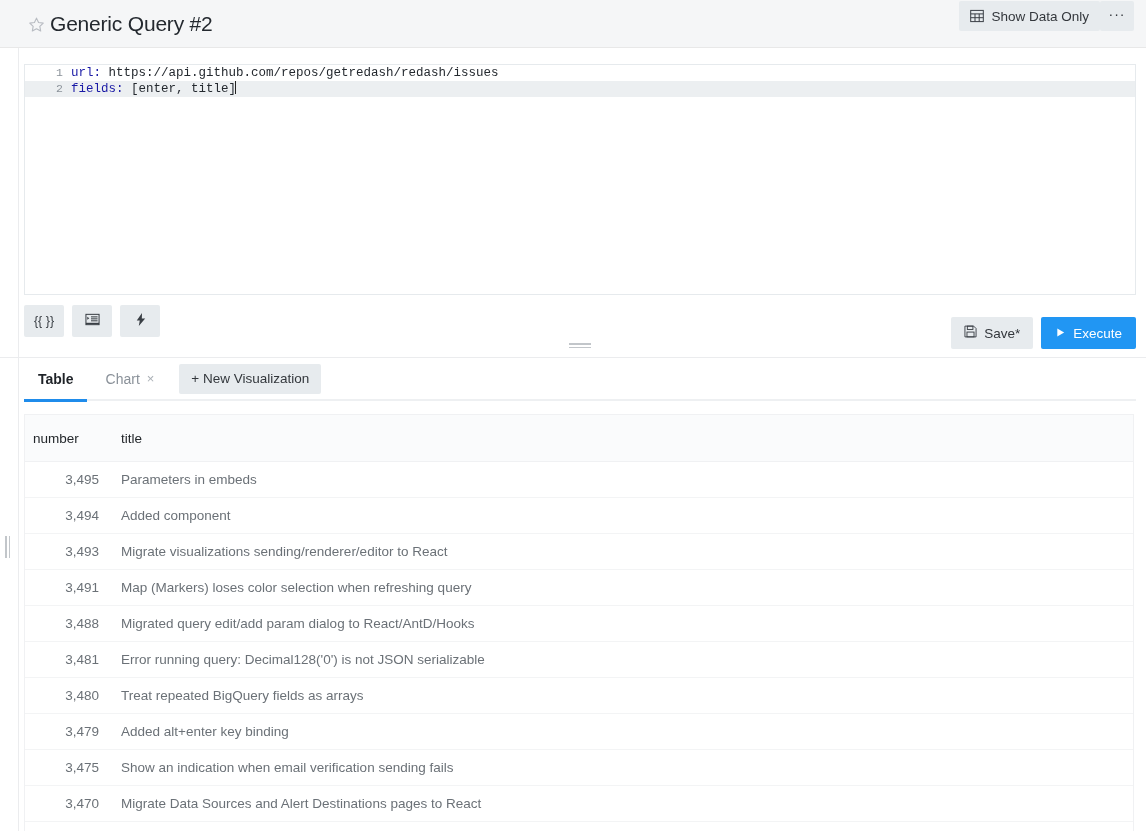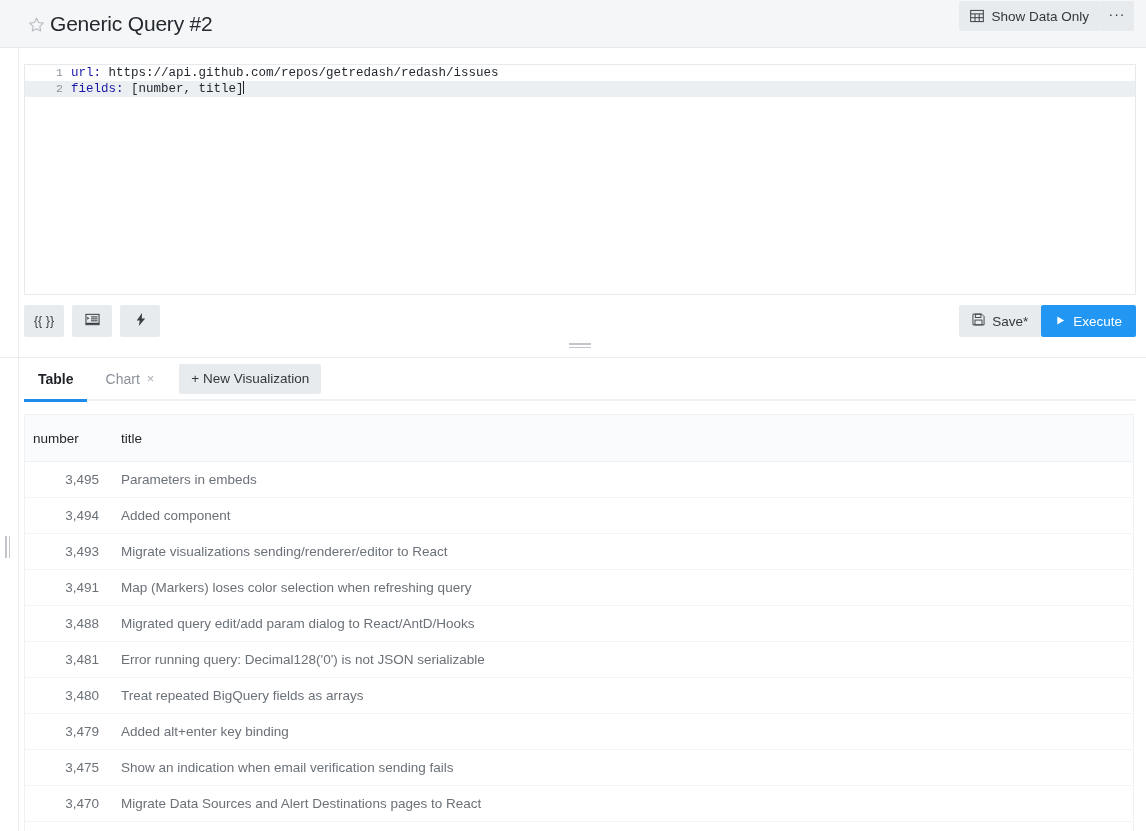--- a/index.html
+++ b/index.html
@@ -86,21 +86,21 @@
     position: absolute; left: 24px; top: 305px; width: 1112px; height: 32px;
   }
   .tool-btns { position: absolute; left: 0; top: 0; display: flex; gap: 8px; }
   .tool-btn {
     width: 40px; height: 32px; background: #e7ebee; border: none; border-radius: 2px;
     display: flex; align-items: center; justify-content: center;
     cursor: pointer; color: #3a3f45; font-size: 12.5px;
     font-family: "Liberation Sans", sans-serif;
   }
   .right-btns {
-    position: absolute; right: 0; top: 0; display: flex; 
+    position: absolute; right: 0; top: 12px; display: flex; gap: 8px;
   }
   .btn-save {
     background: #e7ebee; border: none; border-radius: 2px;
     height: 32px; padding: 0 13px;
     display: flex; align-items: center; gap: 7px;
     font-size: 13.5px; color: #33373c; cursor: pointer;
     font-family: "Liberation Sans", sans-serif; white-space: nowrap;
   }
   .btn-execute {
     background: #2196f3; border: none; border-radius: 2px;
@@ -207,21 +207,21 @@
     <i></i>
   </div>
 
 <div class="editor-wrap">
   <div class="code-line">
     <span class="gutter">1</span>
     <span class="code-text"><span class="yaml-key">url:</span><span> https://api.github.com/repos/getredash/redash/issues</span></span>
   </div>
   <div class="code-line active">
     <span class="gutter">2</span>
-    <span class="code-text"><span class="yaml-key">fields:</span><span> [number, title]</span><span class="cursor"></span></span>
+    <span class="code-text"><span class="yaml-key">fields:</span><span> [enter, title]</span><span class="cursor"></span></span>
   </div>
 </div>
 
 <div class="editor-toolbar">
   <div class="tool-btns">
     <button class="tool-btn">{{ }}</button>
     <button class="tool-btn">
       <span>
         <svg viewBox="0 0 16 16" width="15" height="15" fill="none" stroke="#3a3f45" stroke-width="1.1">
           <rect x="1" y="2.5" width="14" height="11"></rect>

